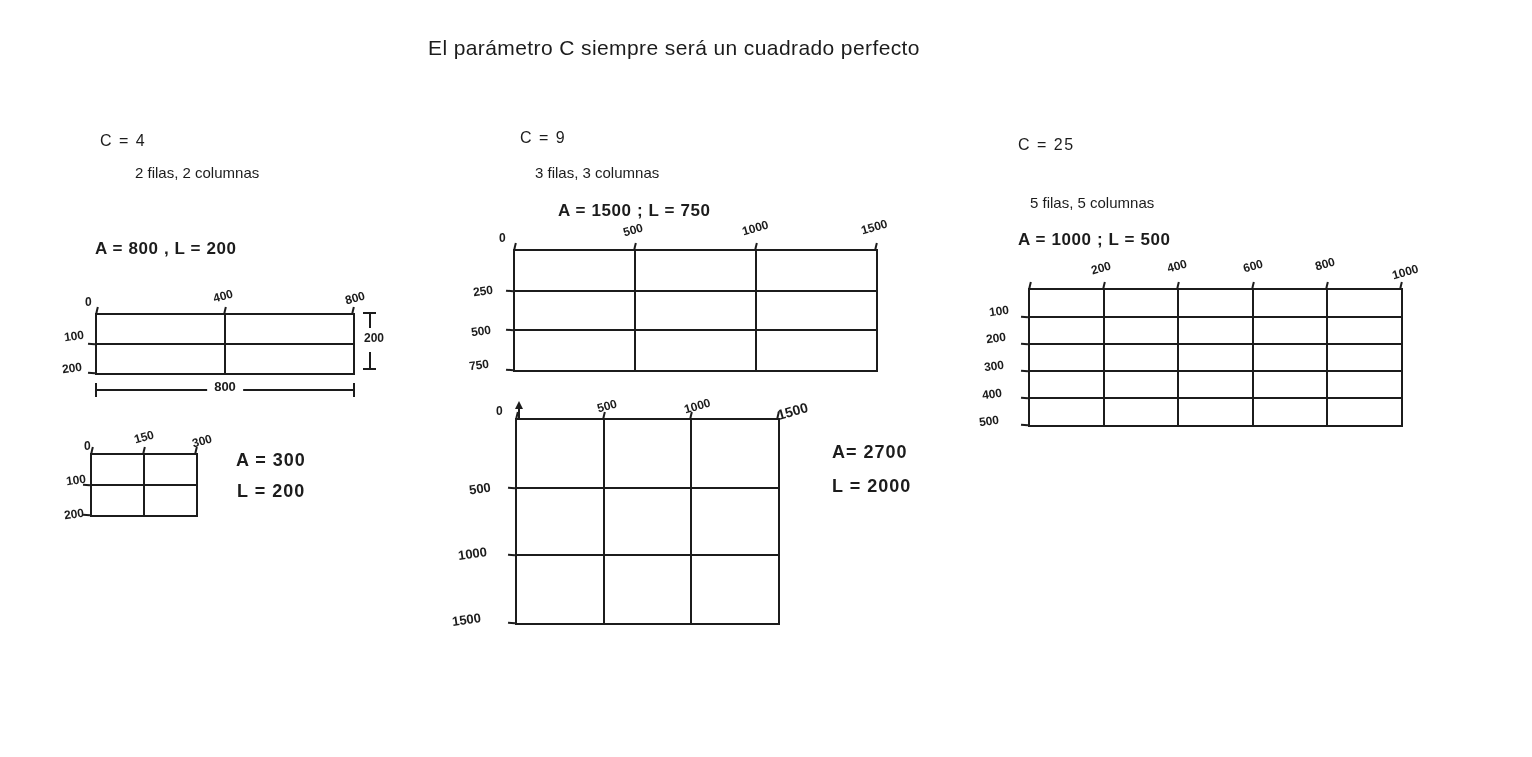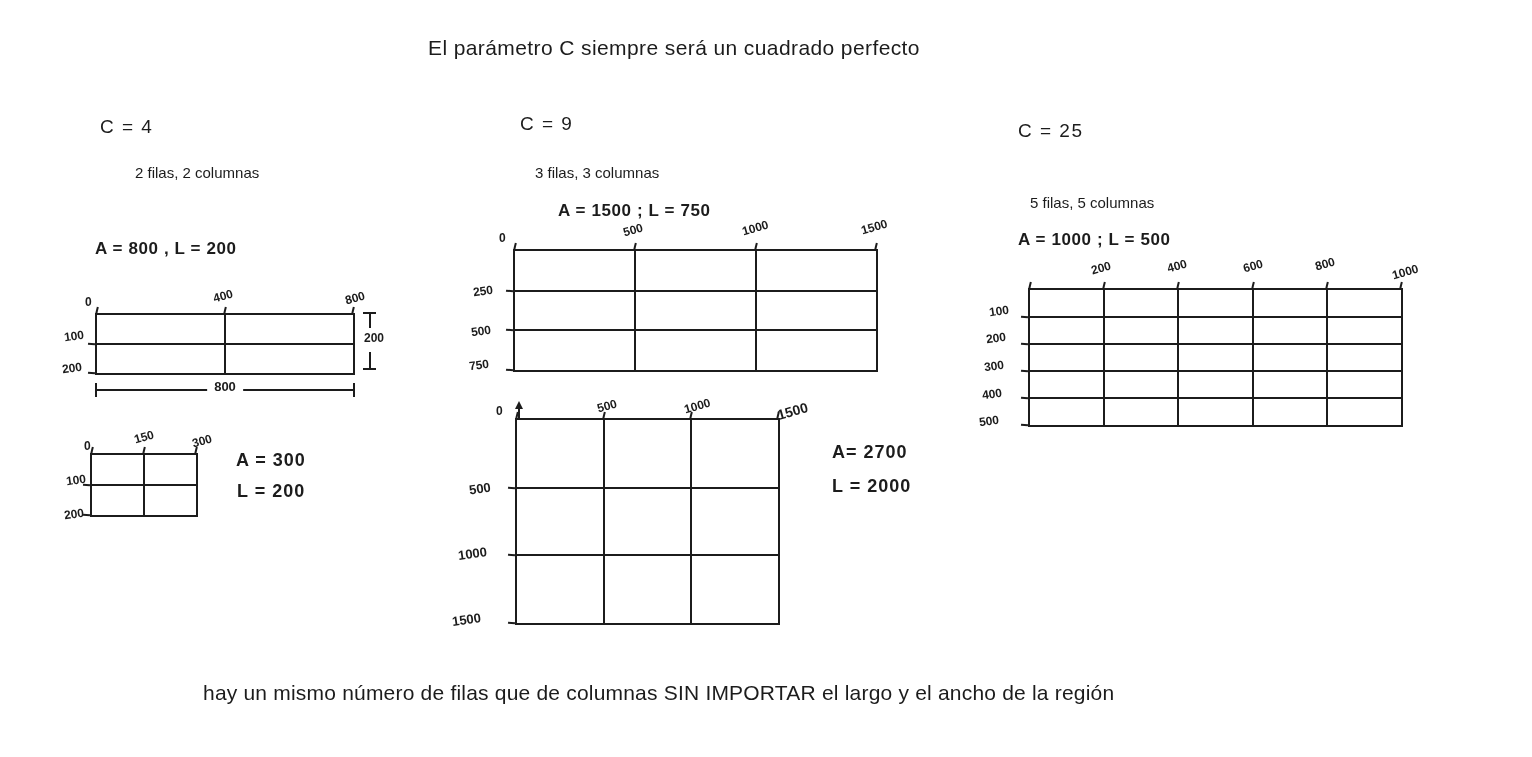--- a/index.html
+++ b/index.html
@@ -3,21 +3,21 @@
 <meta charset="utf-8">
 <style>
   :root{ --ink:#1c1c1c; }
   html,body{margin:0;padding:0;background:#ffffff;}
   .canvas{
     position:relative; width:1532px; height:757px; background:#ffffff;
     font-family:"Liberation Sans", sans-serif; color:var(--ink); overflow:hidden;
   }
   .abs{position:absolute; white-space:nowrap;}
   .title{font-size:21px; letter-spacing:.4px;}
-  .heading{font-size:19px; letter-spacing:1.5px;}
+  .heading{font-size:16px; letter-spacing:1.5px;margin-top:16px;}
   .subheading{font-size:15px;}
   .al-label{font-size:17px; font-weight:bold; letter-spacing:.6px;}
   .side-label{font-size:18px; font-weight:bold; letter-spacing:1px;}
   .footer-line{font-size:21px; letter-spacing:.2px;}
 
   .grid{position:absolute; border:2px solid var(--ink); box-sizing:border-box; background:transparent;}
   .grid .vline{position:absolute; top:0; bottom:0; width:2px; background:var(--ink);}
   .grid .hline{position:absolute; left:0; right:0; height:2px; background:var(--ink);}
   .grid .vtick{position:absolute; top:-8px; height:7px; width:2px; background:var(--ink); transform:rotate(14deg);}
   .grid .htick{position:absolute; left:-9px; width:7px; height:2px; background:var(--ink); transform:rotate(6deg);}
@@ -192,15 +192,14 @@
         <div class="vtick" style="left: calc(80% - 1px);"></div>
         <div class="vtick" style="left: calc(100% - 1px);"></div>
         <div class="htick" style="top: calc(20% - 1px);"></div>
         <div class="htick" style="top: calc(40% - 1px);"></div>
         <div class="htick" style="top: calc(60% - 1px);"></div>
         <div class="htick" style="top: calc(80% - 1px);"></div>
         <div class="htick" style="top: calc(100% - 1px);"></div>
       </div>
   </div>
 
-  <div class="abs footer-line" style="left:203px; top:681px;">hay un mismo número de filas que de columnas SIN IMPORTAR el largo y el ancho de la región</div>
 
 </div>
 
 </body></html>

